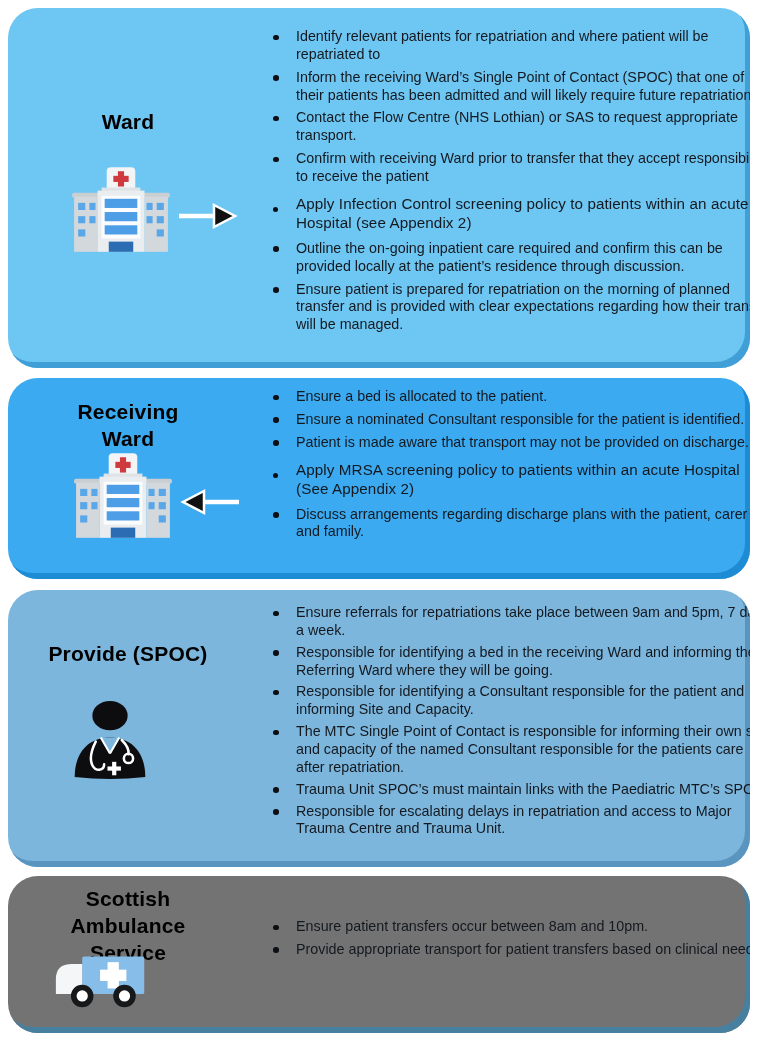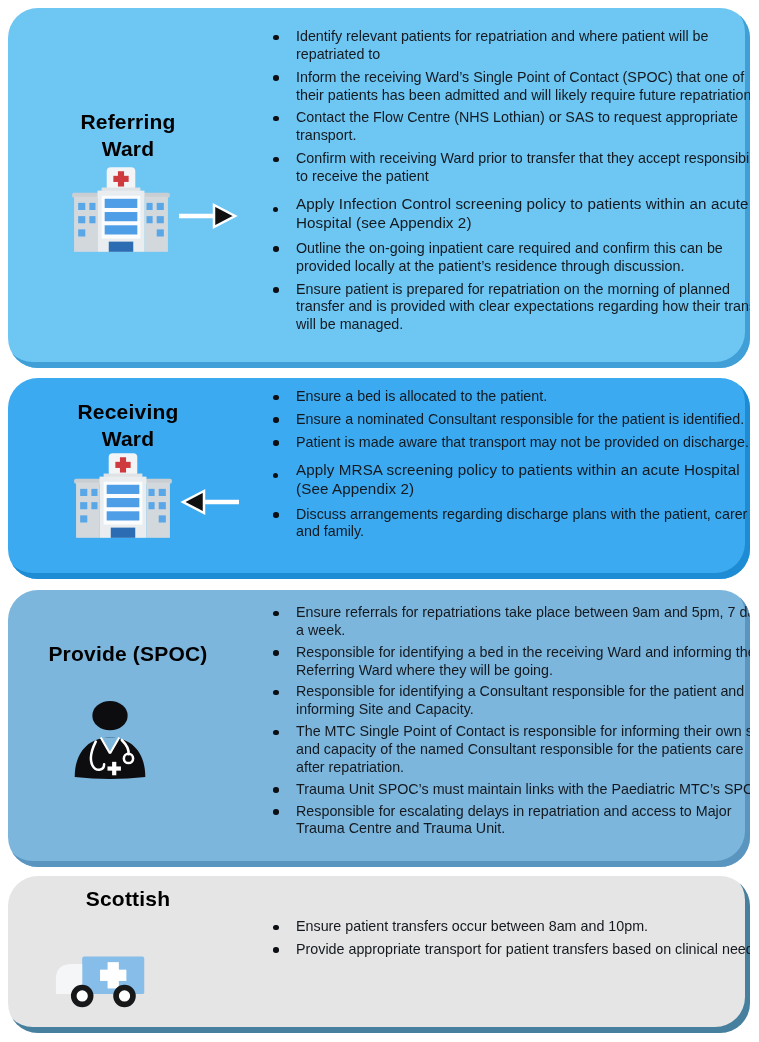--- a/index.html
+++ b/index.html
@@ -43,21 +43,20 @@
   ul.bullets li.alt{font-size:15.2px;margin:8px 0 8px 0;letter-spacing:0.1px;}
   ul.bullets li.alt::before{top:13px;width:5px;height:5px;}
 </style>
 </head>
 <body>
 
 <div class="canvas">
 
   <section class="panel p1" style="background: rgb(110, 198, 243); box-shadow: rgb(63, 159, 214) -5px -6px 0px inset;">
     <div class="title">
-        <div>Referring</div>
         <div>Ward</div>
       </div>
     <div class="iconwrap hospital">
       <svg viewBox="0 0 100 90" width="102" height="92">
         <rect x="36" y="3" width="28" height="23" rx="4" fill="#f2f4f6"></rect>
         <rect x="47" y="7" width="6" height="15" fill="#cf3a3f"></rect>
         <rect x="42.5" y="11.5" width="15" height="6" fill="#cf3a3f"></rect>
         <rect x="31" y="23" width="38" height="5" fill="#dfe3e6"></rect>
         <rect x="2" y="28" width="96" height="5" rx="2" fill="#c9ced3"></rect>
         <rect x="4" y="32" width="23" height="54" fill="#d3d8dd"></rect>
@@ -164,23 +163,25 @@
     <ul class="bullets">
         <li>Ensure referrals for repatriations take place between 9am and 5pm, 7 days a week.</li>
         <li>Responsible for identifying a bed in the receiving Ward and informing the Referring Ward where they will be going.</li>
         <li>Responsible for identifying a Consultant responsible for the patient and informing Site and Capacity.</li>
         <li>The MTC Single Point of Contact is responsible for informing their own site and capacity of the named Consultant responsible for the patients care after repatriation.</li>
         <li>Trauma Unit SPOC’s must maintain links with the Paediatric MTC’s SPOC.</li>
         <li>Responsible for escalating delays in repatriation and access to Major Trauma Centre and Trauma Unit.</li>
       </ul>
   </section>
 
-  <section class="panel p4" style="background: #e5e5e5; box-shadow: rgb(71, 128, 159) -5px -6px 0px inset;">
+  <section class="panel p4" style="background: #737373; box-shadow: rgb(71, 128, 159) -5px -6px 0px inset;">
     <div class="title">
         <div>Scottish</div>
+        <div>Ambulance</div>
+        <div>Service</div>
       </div>
     <div class="iconwrap ambulance">
       <svg viewBox="0 0 100 58" width="94" height="56">
         <rect x="30" y="4" width="66" height="40" rx="2" fill="#86bde9"></rect>
         <rect x="57" y="10" width="12" height="28" fill="#ffffff"></rect>
         <rect x="49" y="18" width="28" height="12" fill="#ffffff"></rect>
         <path d="M2,44 L2,28 Q2,12 19,12 L30,12 L30,44 Z" fill="#f4f6f7"></path>
         <circle cx="30" cy="46" r="9" fill="#ffffff" stroke="#17181a" stroke-width="6"></circle>
         <circle cx="75" cy="46" r="9" fill="#ffffff" stroke="#17181a" stroke-width="6"></circle>
       </svg>

